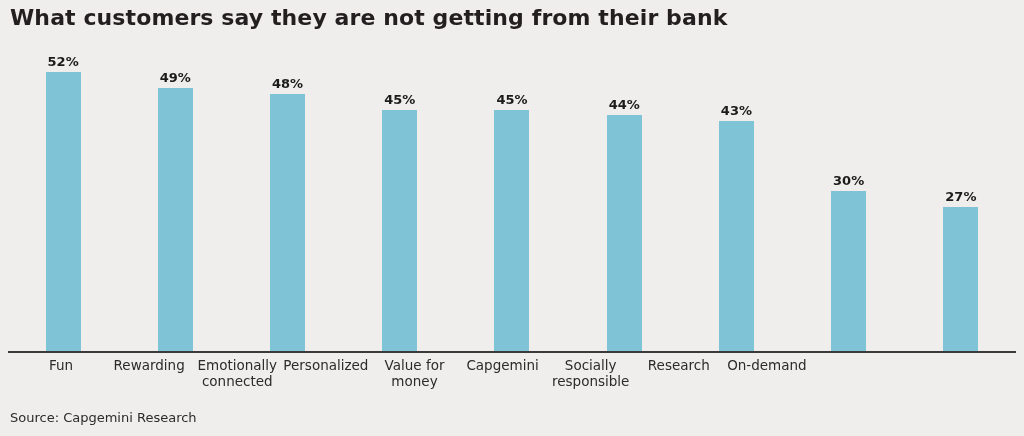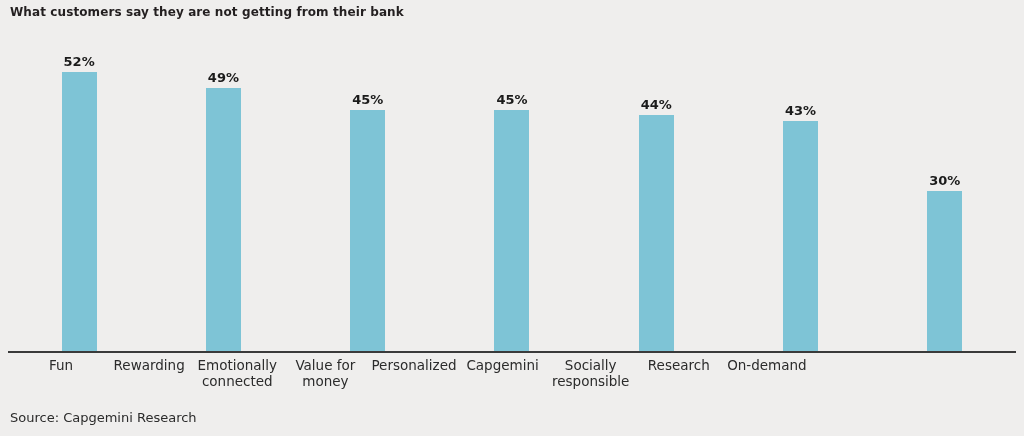--- a/index.html
+++ b/index.html
@@ -17,21 +17,21 @@
     position: relative;
     width: 1024px;
     height: 436px;
     background: #efeeed;
     box-sizing: border-box;
   }
   .chart-title {
     position: absolute;
     left: 10px;
     top: 5px;
-    font-size: 12px;
+    font-size: 22px;
     font-weight: bold;
     color: #231f20;
     letter-spacing: 0.1px;
     white-space: nowrap;
   }
   .plot-area {
     position: absolute;
     left: 0;
     top: 40px;
     width: 1024px;
@@ -116,49 +116,57 @@
   <div class="bars-row">
     <div class="bar-slot">
       <span class="bar-value">52%</span>
       <div class="bar-rect" style="height: 279.724px; background: rgb(126, 196, 214);"></div>
     </div>
     <div class="bar-slot">
       <span class="bar-value">49%</span>
       <div class="bar-rect" style="height: 263.586px; background: rgb(126, 196, 214);"></div>
     </div>
     <div class="bar-slot">
+      <span class="bar-value">48%</span>
+      <div class="bar-rect" style="height: 258.207px; background: rgb(126, 196, 214);"></div>
+    </div>
+    <div class="bar-slot">
       <span class="bar-value">45%</span>
       <div class="bar-rect" style="height: 242.069px; background: rgb(126, 196, 214);"></div>
     </div>
     <div class="bar-slot">
       <span class="bar-value">45%</span>
       <div class="bar-rect" style="height: 242.069px; background: rgb(126, 196, 214);"></div>
     </div>
     <div class="bar-slot">
       <span class="bar-value">44%</span>
       <div class="bar-rect" style="height: 236.69px; background: rgb(126, 196, 214);"></div>
     </div>
     <div class="bar-slot">
       <span class="bar-value">43%</span>
       <div class="bar-rect" style="height: 231.31px; background: rgb(126, 196, 214);"></div>
     </div>
     <div class="bar-slot">
       <span class="bar-value">30%</span>
       <div class="bar-rect" style="height: 161.379px; background: rgb(126, 196, 214);"></div>
     </div>
+    <div class="bar-slot">
+      <span class="bar-value">27%</span>
+      <div class="bar-rect" style="height: 145.241px; background: rgb(126, 196, 214);"></div>
+    </div>
   </div>
 
   <div class="axis-line"></div>
 
   <div class="labels-row">
     <div class="label-slot">Fun</div>
     <div class="label-slot">Rewarding</div>
     <div class="label-slot">Emotionally connected</div>
+    <div class="label-slot">Personalized</div>
     <div class="label-slot">Value for money</div>
-    <div class="label-slot">Personalized</div>
     <div class="label-slot">Capgemini</div>
     <div class="label-slot">Socially responsible</div>
     <div class="label-slot">Research</div>
     <div class="label-slot">On-demand</div>
   </div>
 
   <div class="source-note">Source: Capgemini Research</div>
 
 </div>
 

